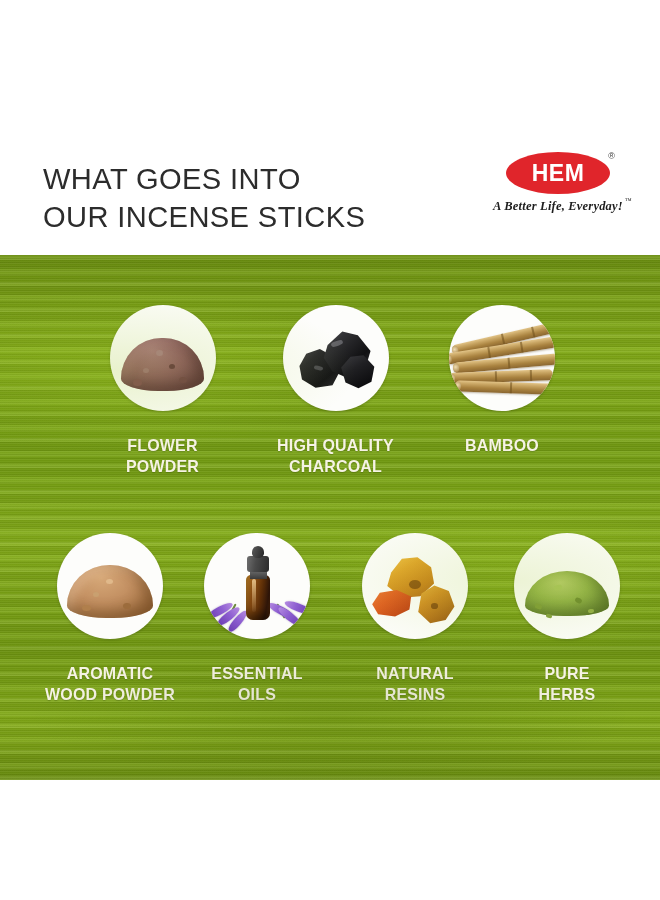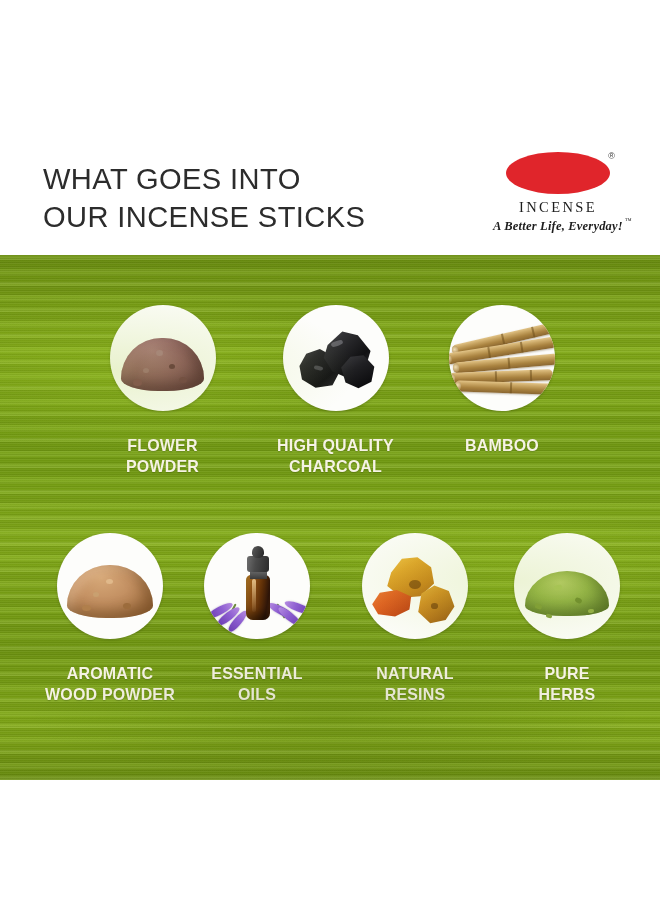--- a/index.html
+++ b/index.html
@@ -239,23 +239,23 @@
 <body>
 
 <div id="header">
 
   <div id="page-title">WHAT GOES INTO
 OUR INCENSE STICKS</div>
 
   <div id="logo">
     <div class="logo-badge">
       <div class="logo-ellipse"></div>
+      <div class="logo-hem">HEM</div>
       <div class="logo-reg">®</div>
     </div>
-    <div class="logo-incense">INCENSE</div>
     <div class="logo-tagline">
       <span>A Better Life, Everyday!</span>
       <span class="logo-tm">™</span>
     </div>
   </div>
 
 </div>
 
 <div id="green-panel">
 

